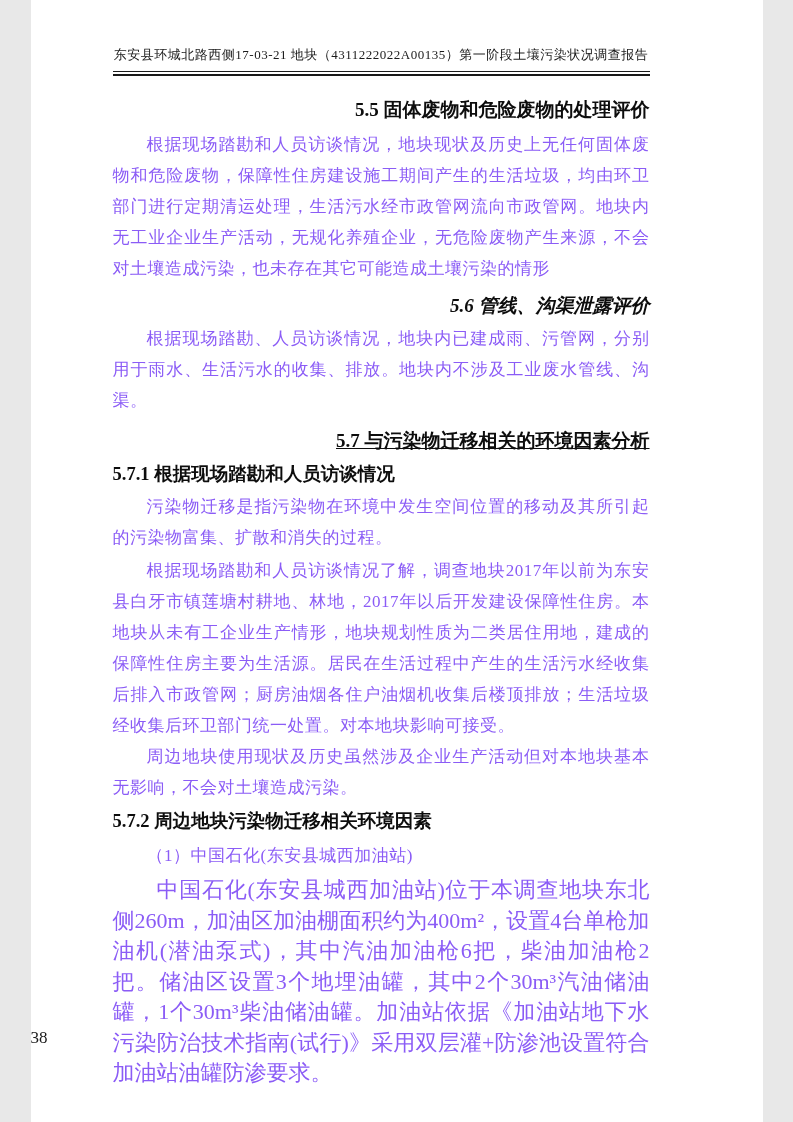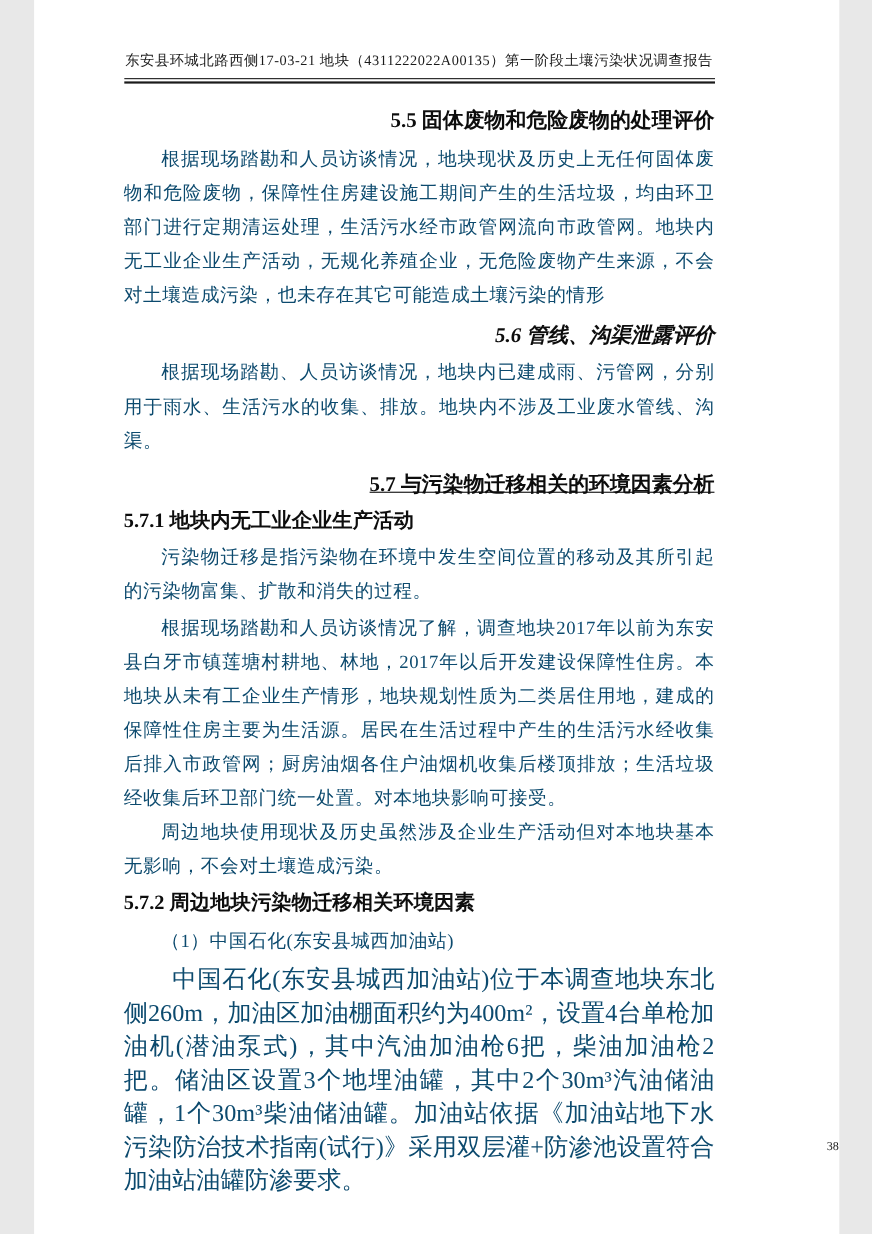--- a/index.html
+++ b/index.html
@@ -38,21 +38,21 @@
   h3 { font-size: 18.5px; }
   p.body {
     font-size: 17px;
     line-height: 31px;
     margin: 0;
     text-align: justify;
     text-justify: inter-character;
     text-align-last: left;
     text-indent: 2em;
     letter-spacing: 0.5px;
-    color: #0c4a6e;
+    color: #8b5cf6;
   }
   #h55 { margin-top: 21px; }
   #p55-1 { margin-top: 6px; }
   #h56 { margin-top: 9px; font-style: italic; }
   #p56-1 { margin-top: 4px; }
   #h57 { margin-top: 12px; text-decoration: underline; }
   #h571 { margin-top: 7px; }
   #p571-1 { margin-top: 4px; }
   #p571-2 { margin-top: 2px; }
   #p571-3 { margin-top: 0; }
@@ -62,42 +62,42 @@
     margin-top: 4px;
     font-size: 22px;
     line-height: 30.5px;
     letter-spacing: 0;
   }
   .page-number {
     position: absolute;
     left: 0;
     right: 0;
     bottom: 74px;
-    text-align: right;
-    font-size: 11px;
+    text-align: left;
+    font-size: 17px;
     color: #1a1a1a;
   }
 </style>
 </head>
 <body>
 
 <div class="page">
 
   <div class="header-title">东安县环城北路西侧17-03-21 地块（4311222022A00135）第一阶段土壤污染状况调查报告</div>
   <div class="header-rule"></div>
 
   <h2 id="h55">5.5 固体废物和危险废物的处理评价</h2>
   <p class="body" id="p55-1">根据现场踏勘和人员访谈情况，地块现状及历史上无任何固体废物和危险废物，保障性住房建设施工期间产生的生活垃圾，均由环卫部门进行定期清运处理，生活污水经市政管网流向市政管网。地块内无工业企业生产活动，无规化养殖企业，无危险废物产生来源，不会对土壤造成污染，也未存在其它可能造成土壤污染的情形</p>
 
   <h2 id="h56">5.6 管线、沟渠泄露评价</h2>
   <p class="body" id="p56-1">根据现场踏勘、人员访谈情况，地块内已建成雨、污管网，分别用于雨水、生活污水的收集、排放。地块内不涉及工业废水管线、沟渠。</p>
 
   <h2 id="h57">5.7 与污染物迁移相关的环境因素分析</h2>
 
-  <h3 id="h571">5.7.1 地块内无工业企业生产活动</h3>
+  <h3 id="h571">5.7.1 根据现场踏勘和人员访谈情况</h3>
   <p class="body" id="p571-1">污染物迁移是指污染物在环境中发生空间位置的移动及其所引起的污染物富集、扩散和消失的过程。</p>
   <p class="body" id="p571-2">根据现场踏勘和人员访谈情况了解，调查地块2017年以前为东安县白牙市镇莲塘村耕地、林地，2017年以后开发建设保障性住房。本地块从未有工企业生产情形，地块规划性质为二类居住用地，建成的保障性住房主要为生活源。居民在生活过程中产生的生活污水经收集后排入市政管网；厨房油烟各住户油烟机收集后楼顶排放；生活垃圾经收集后环卫部门统一处置。对本地块影响可接受。</p>
   <p class="body" id="p571-3">周边地块使用现状及历史虽然涉及企业生产活动但对本地块基本无影响，不会对土壤造成污染。</p>
 
   <h3 id="h572">5.7.2 周边地块污染物迁移相关环境因素</h3>
   <p class="body" id="p572-item">（1）中国石化(东安县城西加油站)</p>
   <p class="body" id="p572-1">中国石化(东安县城西加油站)位于本调查地块东北侧260m，加油区加油棚面积约为400m²，设置4台单枪加油机(潜油泵式)，其中汽油加油枪6把，柴油加油枪2把。储油区设置3个地埋油罐，其中2个30m³汽油储油罐，1个30m³柴油储油罐。加油站依据《加油站地下水污染防治技术指南(试行)》采用双层灌+防渗池设置符合加油站油罐防渗要求。</p>
 
   <div class="page-number">38</div>
 

